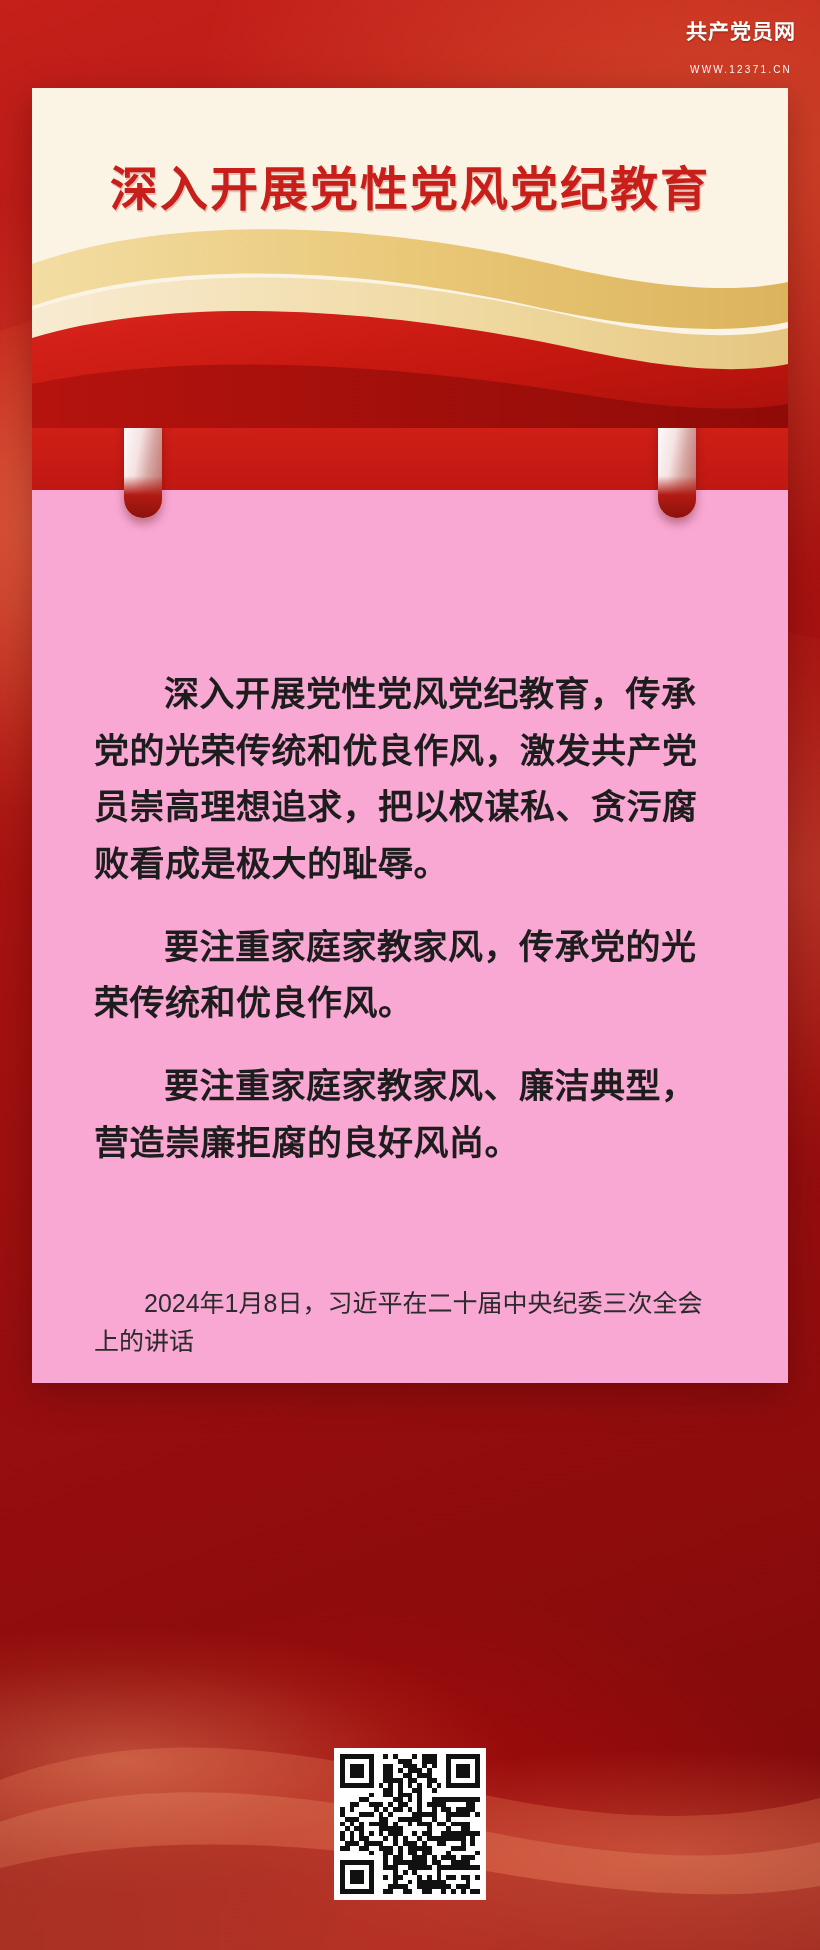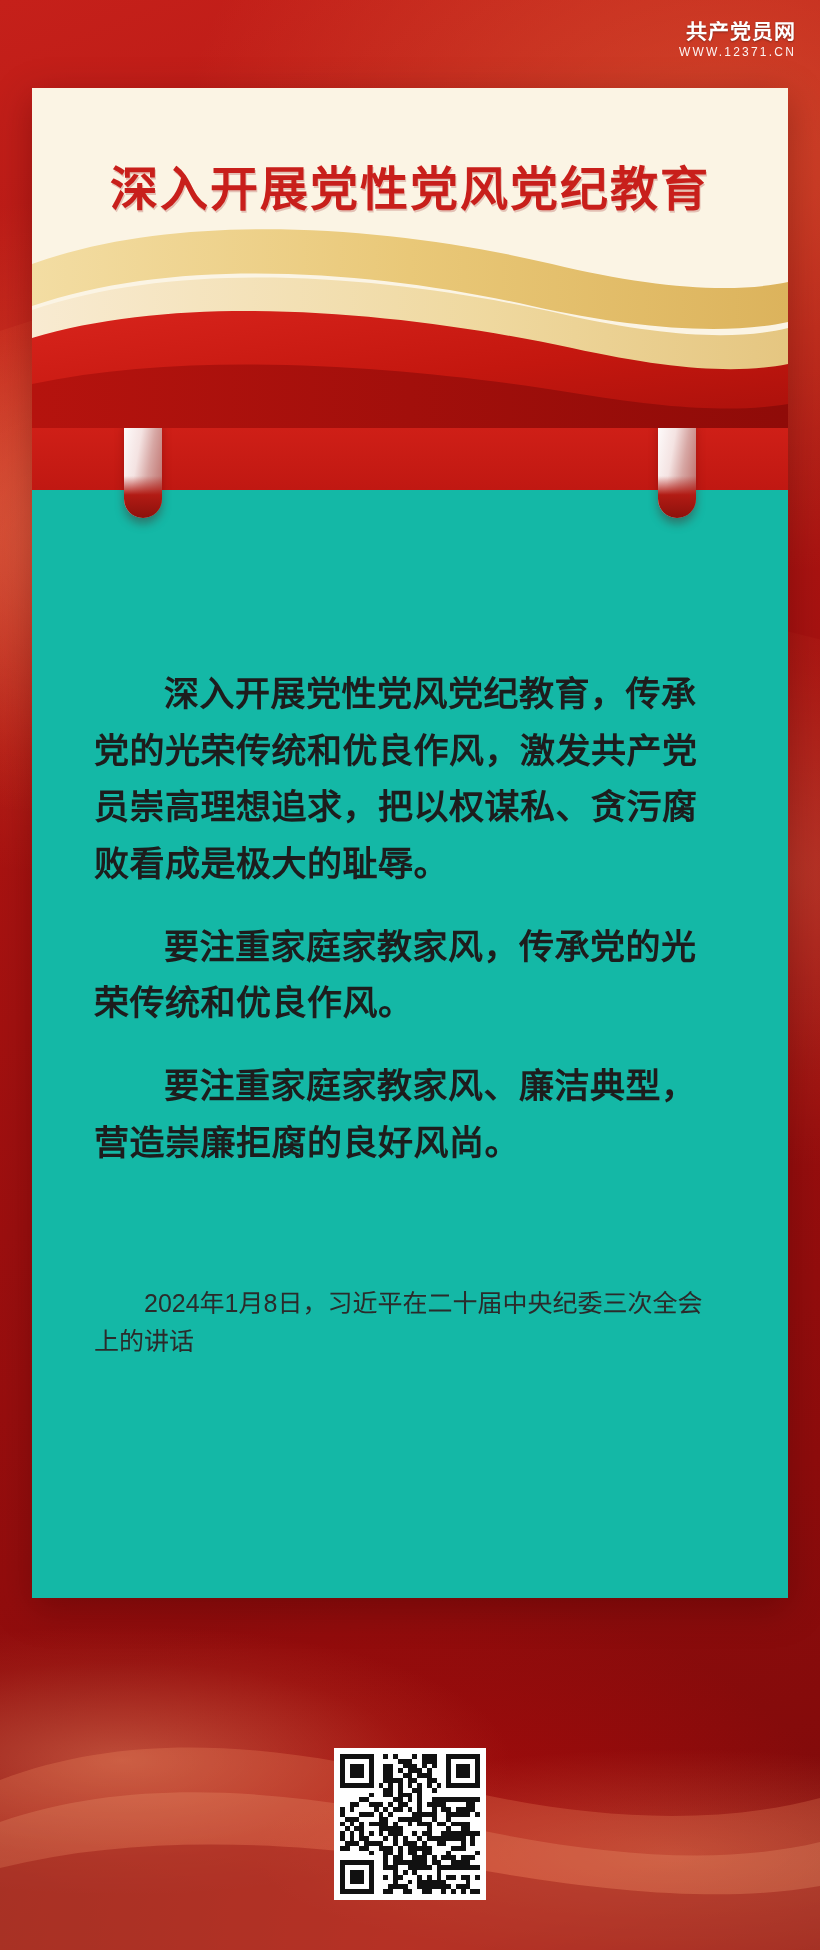--- a/index.html
+++ b/index.html
@@ -68,33 +68,33 @@
   .site-logo .logo-name {
     font-size: 21px;
     font-weight: bold;
     letter-spacing: 1px;
     line-height: 1.1;
     white-space: nowrap;
     text-shadow: 0 1px 2px rgba(0,0,0,0.35);
     text-align: right;
   }
   .site-logo .logo-url {
-    font-size: 12px;
+    font-size: 10px;
     letter-spacing: 2.2px;
-    margin-top: 2px;
+    margin-top: 21px;
     opacity: 0.95;
   }
 
   
   .card {
     position: absolute;
     left: 32px;
     top: 88px;
     width: 756px;
-    height: 1510px;
+    height: 1295px;
     background: #fbf4e4;
     box-shadow: 0 10px 34px rgba(60,0,0,0.35);
     overflow: hidden;
     z-index: 5;
   }
 
   .card-header {
     position: relative;
     height: 340px;
     overflow: hidden;
@@ -142,21 +142,21 @@
     position: absolute;
     left: 0; right: 0; bottom: 0;
     height: 42px;
     border-radius: 0 0 19px 19px;
     background: linear-gradient(180deg, rgba(190,40,30,0) 0%, #b21b14 45%, #8c110c 100%);
   }
   .ring-left { left: 92px; }
   .ring-right { right: 92px; }
 
   .card-body {
-    background: #14b8a6;
+    background: #f9a8d4;
     padding: 176px 62px 48px 62px;
     height: calc(100% - 340px - 62px);
     box-sizing: border-box;
   }
 
   .para {
     font-size: 35px;
     line-height: 1.62;
     color: #1d1d1d;
     font-weight: bold;

